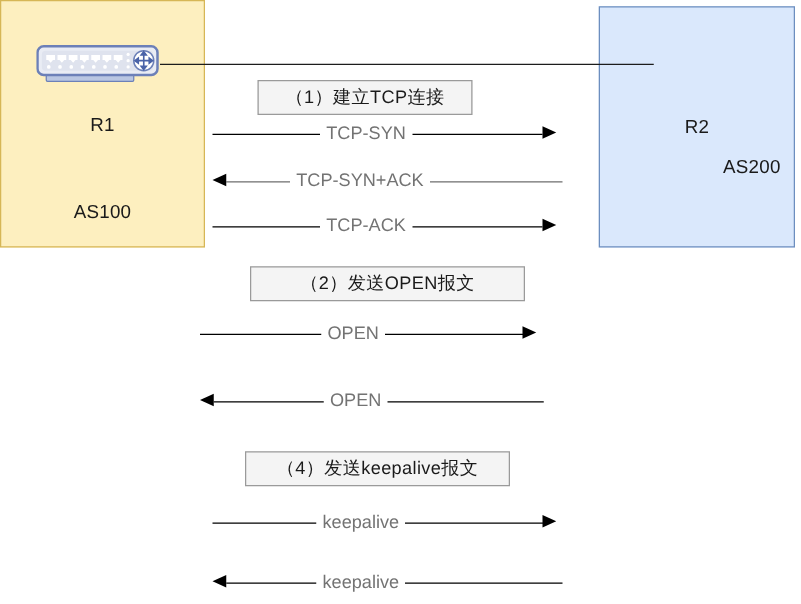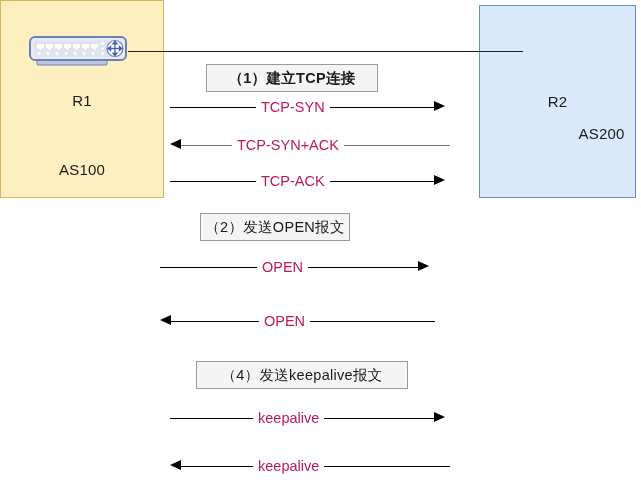--- a/index.html
+++ b/index.html
@@ -68,22 +68,22 @@
     background:#f4f4f4;
     border:1px solid #9a9a9a;
     color:#1a1a1a;
     font-size:14.5px;
     line-height:26px;
     height:28px;
     text-align:center;
     white-space:nowrap;
     letter-spacing:0.3px;
   }
-  #step-1{left:206px;top:64px;width:172px;font-weight:bold;}
-  #step-2{left:200px;top:213px;width:150px;}
+  #step-1{left:206px;top:64px;width:172px;}
+  #step-2{left:200px;top:213px;width:220px;}
   #step-3{left:196px;top:361px;width:212px;}
 
   
   .msg-row{
     position:absolute;
     height:20px;
   }
   .msg-line{
     position:absolute;
     top:9px;
@@ -104,21 +104,21 @@
   }
   .arrow-head.left{
     border-right:11px solid #000000;
   }
 
   .msg-text{
     position:absolute;
     top:-2px;
     background:#ffffff;
     padding:0 5px;
-    color:#be185d;
+    color:#737373;
     font-size:14.5px;
     line-height:22px;
     white-space:nowrap;
     text-align:center;
   }
 </style>
 </head>
 <body>
 
 <div id="canvas">

